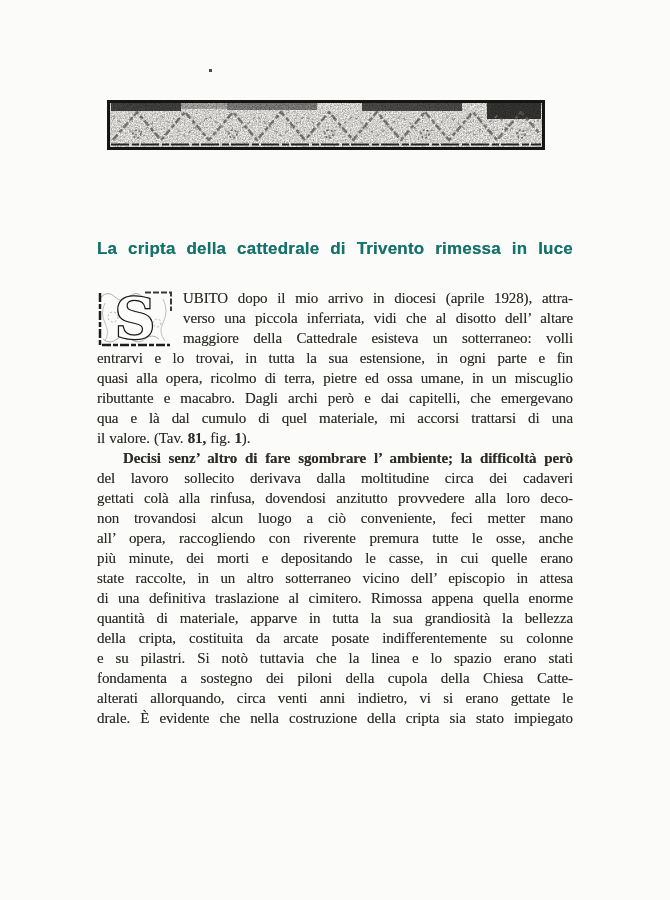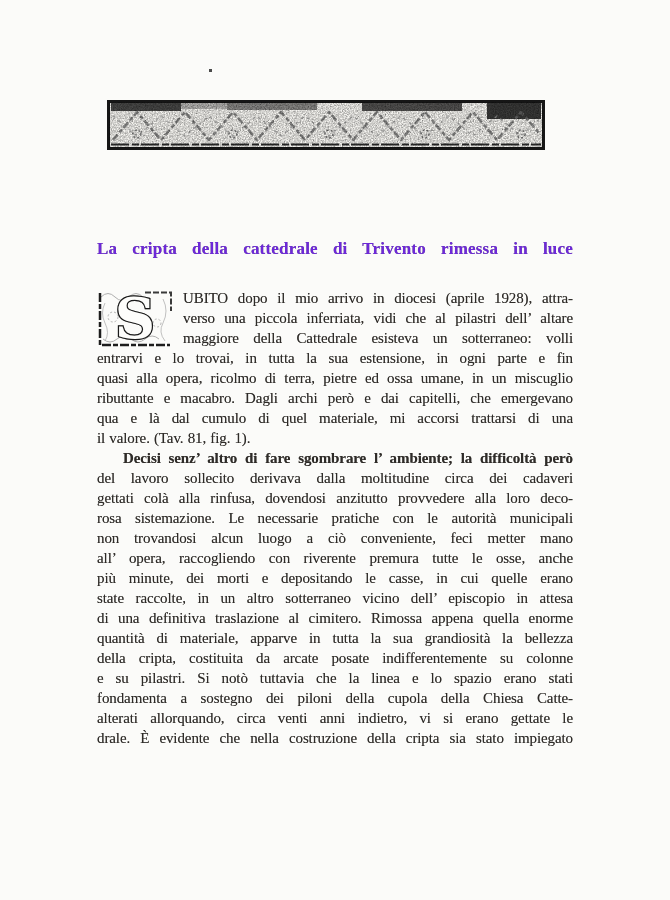--- a/index.html
+++ b/index.html
@@ -16,24 +16,24 @@
     width: 3px; height: 3px; background: #4a4a4a;
   }
   .ornament {
     position: absolute; left: 107px; top: 100px;
     width: 438px; height: 50px;
   }
   .ornament svg { display: block; }
   .title {
     position: absolute; left: 97px; top: 237px; width: 476px;
     margin: 0;
-    font-family: Liberation Serif, serif;
+    font-family: Liberation Sans, sans-serif;
     font-weight: 700;
     font-size: 17px; line-height: 23px;
-    color: #6d28d9;
+    color: #0f766e;
     letter-spacing: 0.2px;
     text-align: justify;
     text-align-last: justify;
     text-shadow: 0 0 0.5px rgba(20,20,20,0.55);
   }
   .bodytext {
     position: absolute; left: 97px; top: 288px; width: 476px;
     font-size: 15px; line-height: 20px;
     color: #2e2b28;
     letter-spacing: -0.1px;
@@ -48,21 +48,21 @@
   .line {
     text-align: justify;
     text-align-last: justify;
     min-height: 20px;
   }
   .line.end {
     text-align: left;
     text-align-last: left;
   }
   .para.indent .line:first-child { text-indent: 26px; font-weight: bold; }
-  .line b { font-weight: 400; margin-top: 20px; }
+  .line b { font-weight: 700; margin-top: 20px; }
 </style>
 </head>
 <body>
 
 <div class="page">
 
   <div class="speck"></div>
 
   <div class="ornament">
     <svg width="438" height="50" viewBox="0 0 438 50">
@@ -102,33 +102,32 @@
         <circle cx="16" cy="28" r="5" fill="none" stroke="#a0a0a0" stroke-width="1" stroke-dasharray="2 2" opacity="0.8"></circle>
         <circle cx="60" cy="34" r="4" fill="none" stroke="#a0a0a0" stroke-width="1" stroke-dasharray="2 2" opacity="0.8"></circle>
         <path d="M3 4 L3 56 L73 56" fill="none" stroke="#1d1d1d" stroke-width="2.5" stroke-dasharray="9 2 5 2"></path>
         <path d="M48 3.5 L74 3.5 L74 22" fill="none" stroke="#3a3a3a" stroke-width="2" stroke-dasharray="6 2"></path>
         <text x="38" y="49" text-anchor="middle" font-family="DejaVu Serif, serif" font-size="56" font-weight="bold" fill="#fdfdfb" stroke="#1a1a1a" stroke-width="2.4" paint-order="stroke">S</text>
       </svg>
     </div>
     <div id="paragraphs">
         <div class="para">
           <div class="line">UBITO dopo il mio arrivo in diocesi (aprile 1928), attra-</div>
-          <div class="line">verso una piccola inferriata, vidi che al pilastri dell’ altare</div>
+          <div class="line">verso una piccola inferriata, vidi che al disotto dell’ altare</div>
           <div class="line">maggiore della Cattedrale esisteva un sotterraneo: volli</div>
           <div class="line">entrarvi e lo trovai, in tutta la sua estensione, in ogni parte e fin</div>
           <div class="line">quasi alla opera, ricolmo di terra, pietre ed ossa umane, in un miscuglio</div>
           <div class="line">ributtante e macabro. Dagli archi però e dai capitelli, che emergevano</div>
           <div class="line">qua e là dal cumulo di quel materiale, mi accorsi trattarsi di una</div>
           <div class="line end">il valore. (Tav. <b>81,</b> fig. <b>1</b>).</div>
         </div>
         <div class="para indent">
           <div class="line">Decisi senz’ altro di fare sgombrare l’ ambiente; la difficoltà però</div>
           <div class="line">del lavoro sollecito derivava dalla moltitudine circa dei cadaveri</div>
           <div class="line">gettati colà alla rinfusa, dovendosi anzitutto provvedere alla loro deco-</div>
-          <div class="line">rosa sistemazione. Le necessarie pratiche con le autorità municipali</div>
           <div class="line">non trovandosi alcun luogo a ciò conveniente, feci metter mano</div>
           <div class="line">all’ opera, raccogliendo con riverente premura tutte le osse, anche</div>
           <div class="line">più minute, dei morti e depositando le casse, in cui quelle erano</div>
           <div class="line">state raccolte, in un altro sotterraneo vicino dell’ episcopio in attesa</div>
           <div class="line">di una definitiva traslazione al cimitero. Rimossa appena quella enorme</div>
           <div class="line">quantità di materiale, apparve in tutta la sua grandiosità la bellezza</div>
           <div class="line">della cripta, costituita da arcate posate indifferentemente su colonne</div>
           <div class="line">e su pilastri. Si notò tuttavia che la linea e lo spazio erano stati</div>
           <div class="line">fondamenta a sostegno dei piloni della cupola della Chiesa Catte-</div>
           <div class="line">alterati allorquando, circa venti anni indietro, vi si erano gettate le</div>

